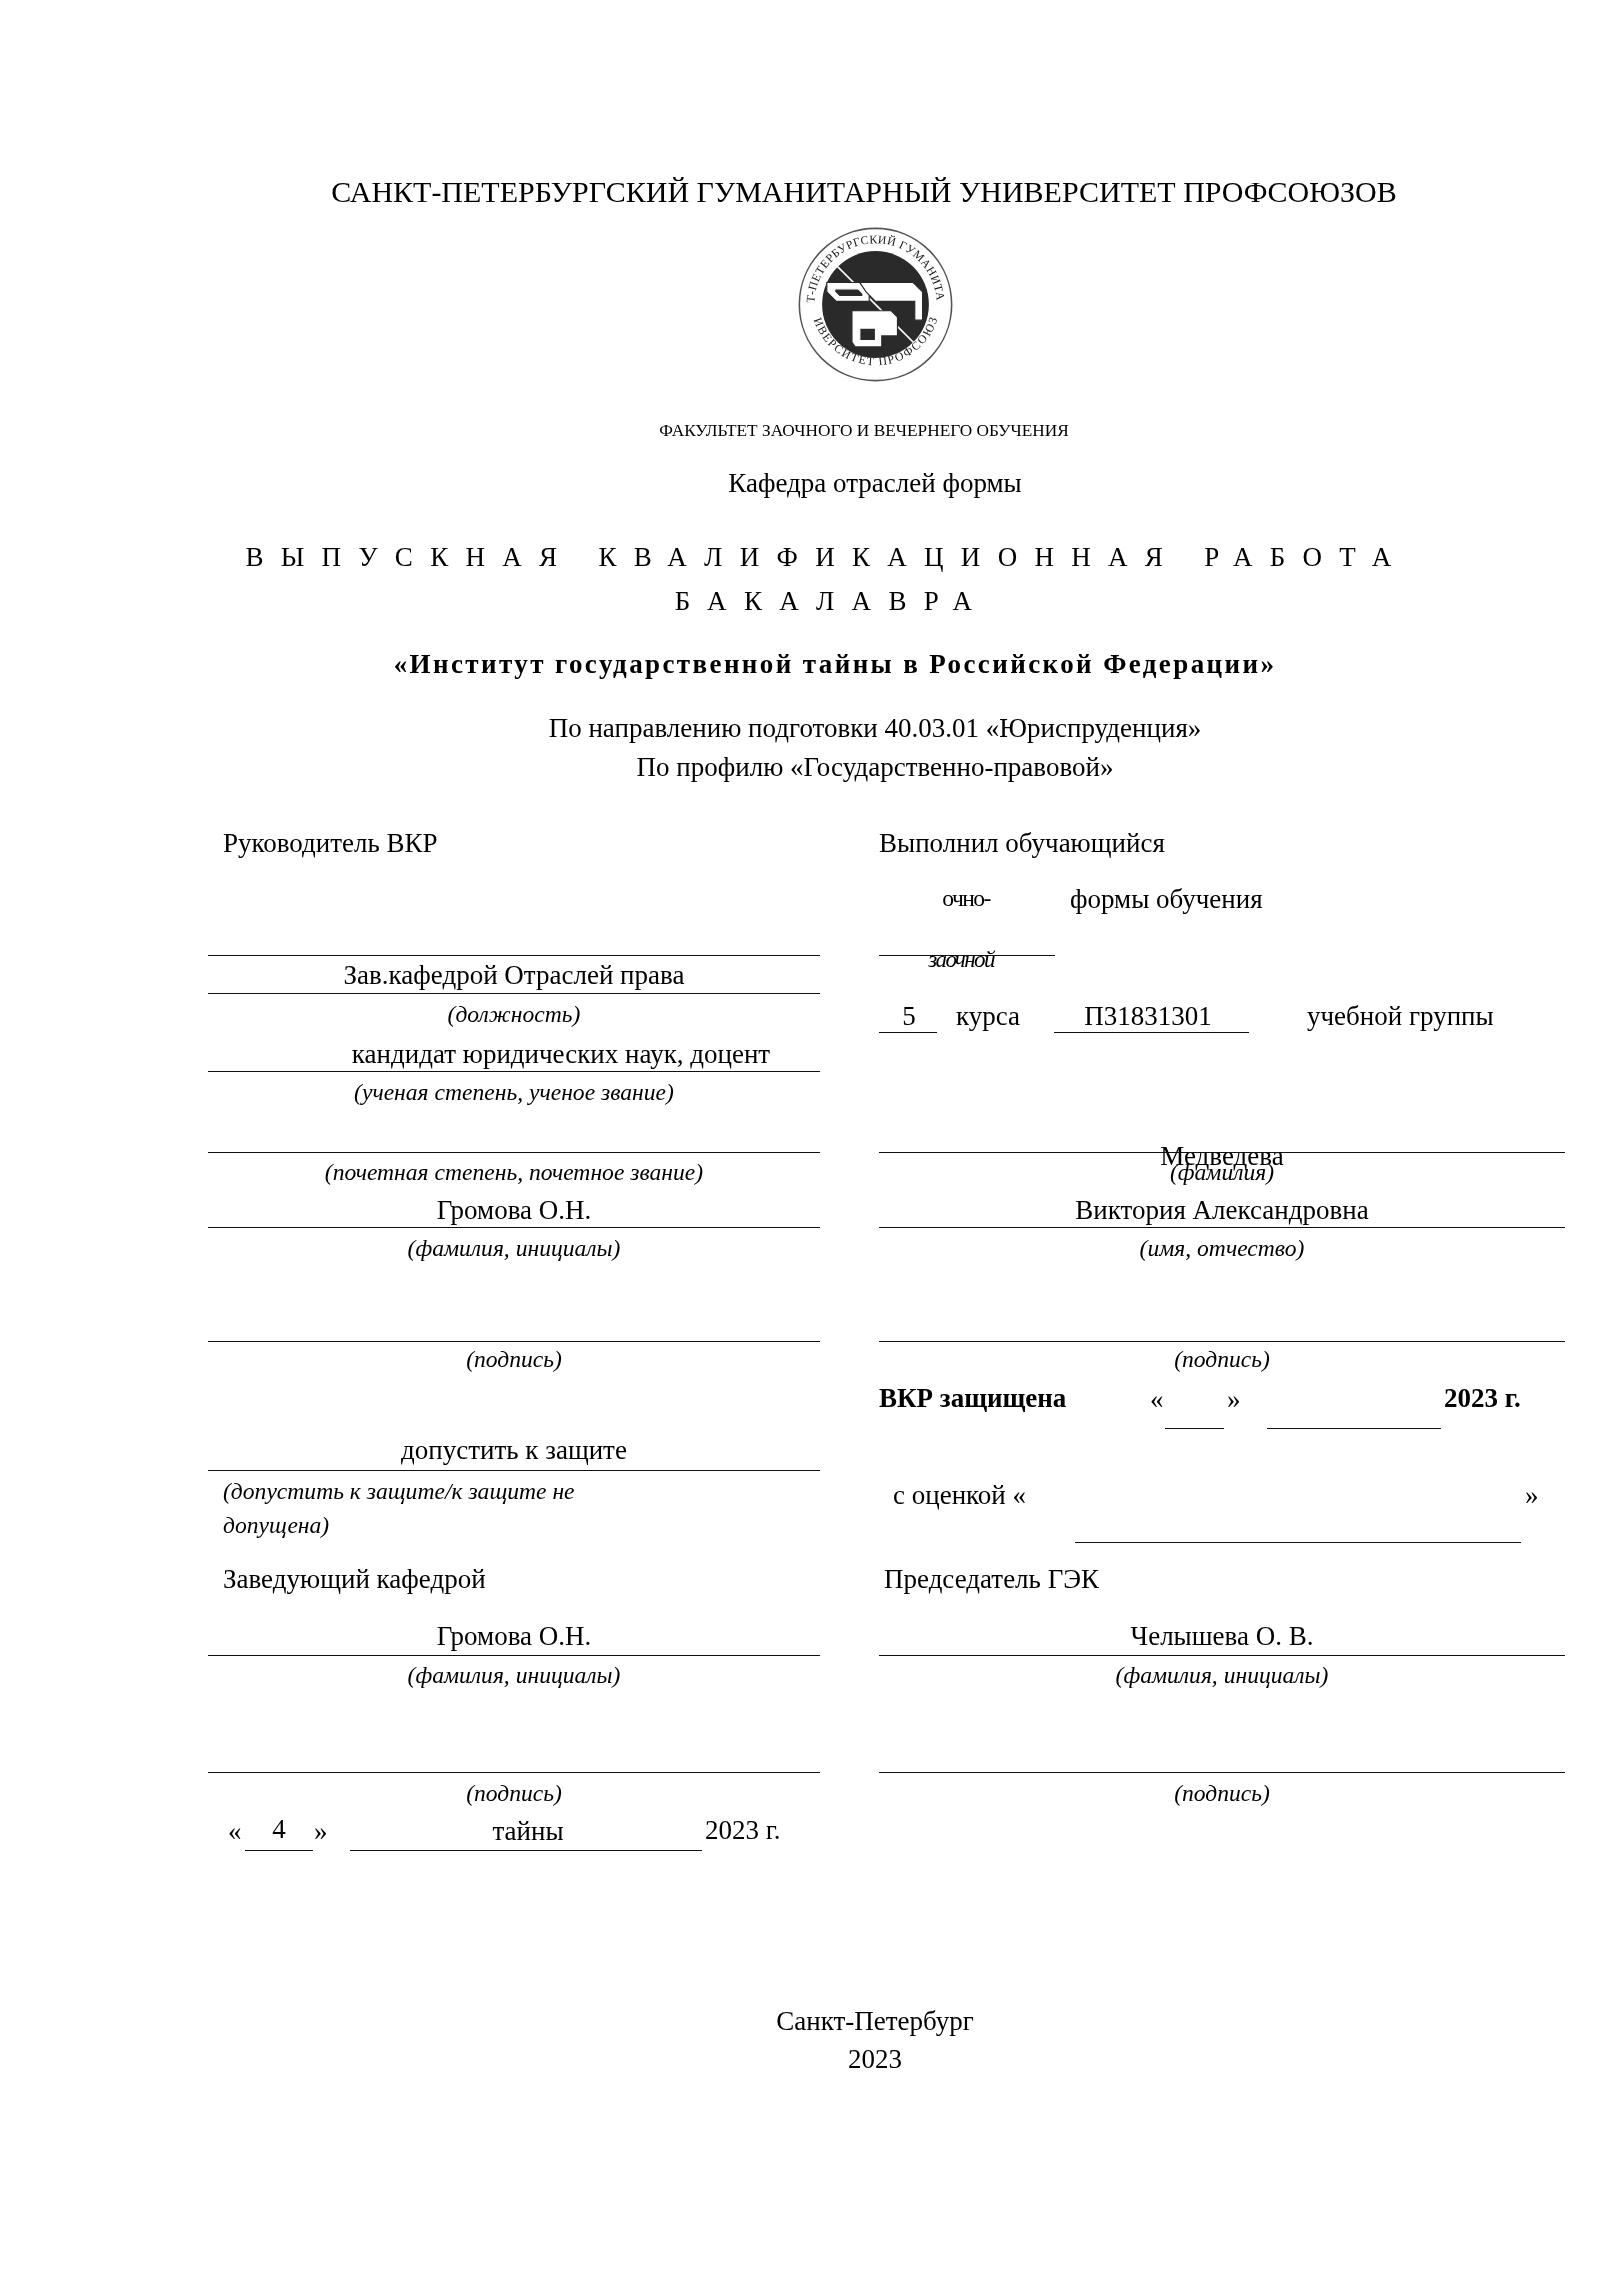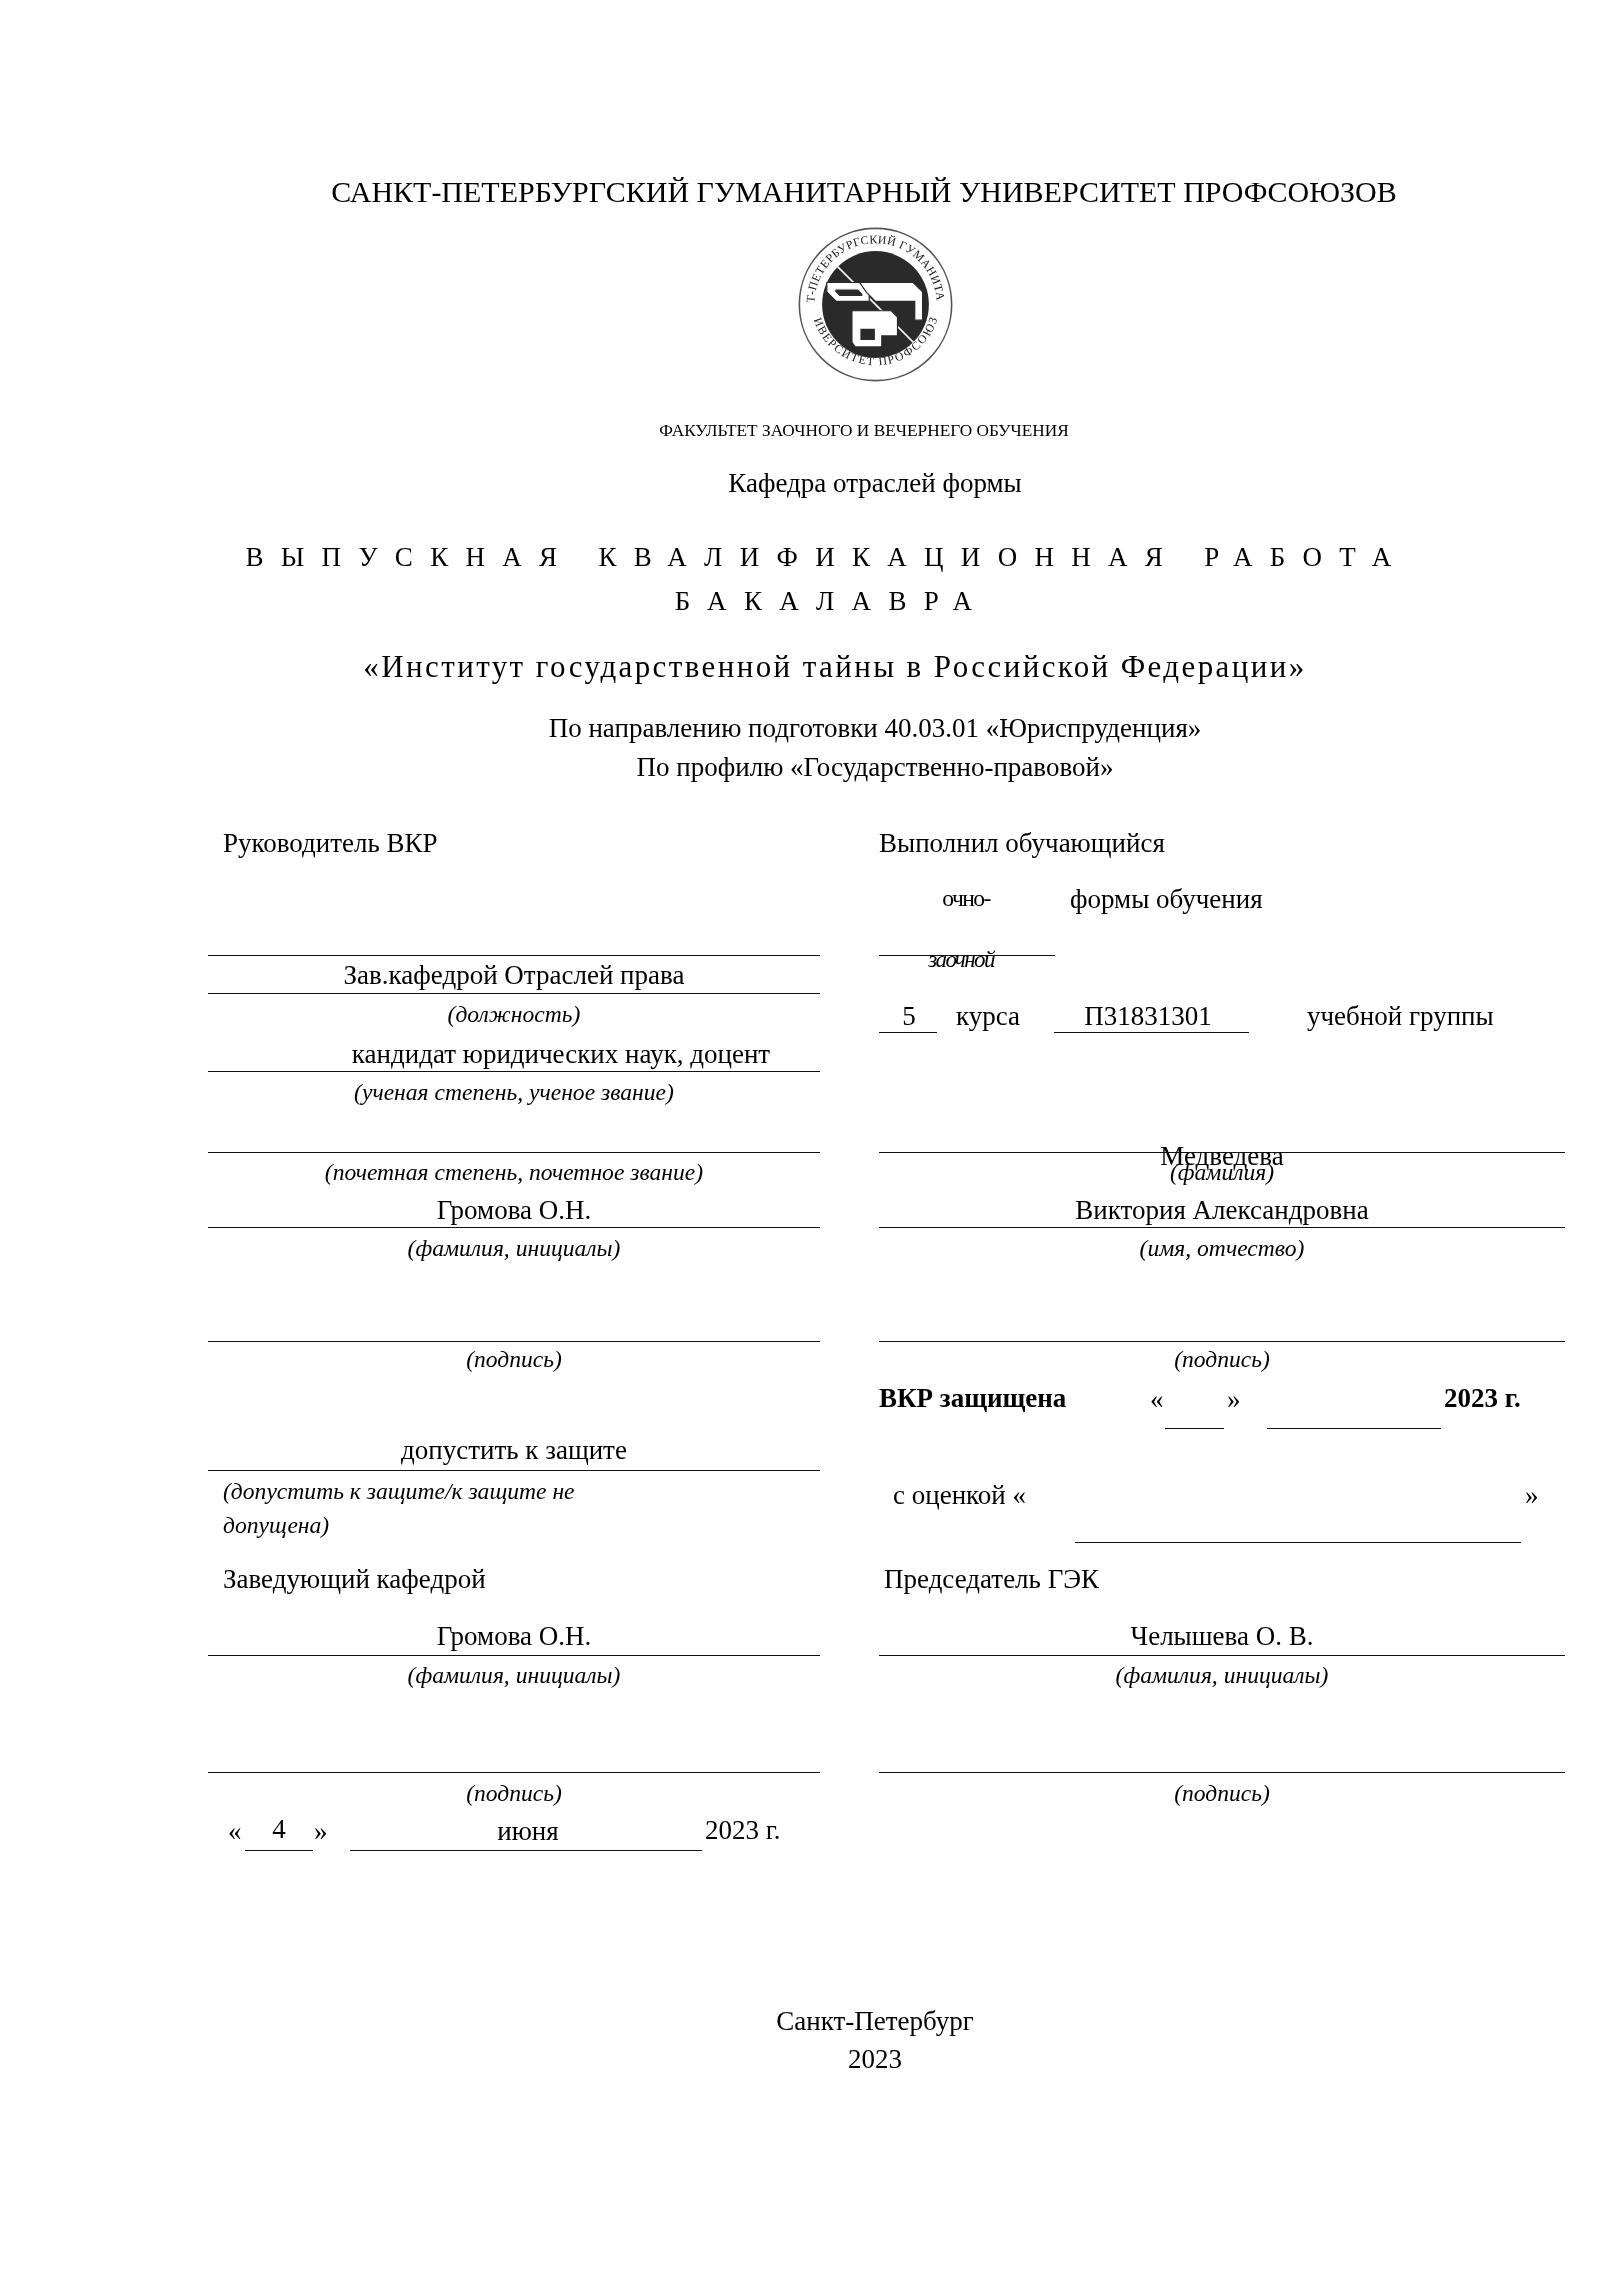--- a/index.html
+++ b/index.html
@@ -37,21 +37,21 @@
   </text>
   <text font-family="Liberation Serif, serif" font-size="15" fill="#222" letter-spacing="0.5">
     <textPath href="#ringBot" startOffset="50%" text-anchor="middle" dominant-baseline="hanging">УНИВЕРСИТЕТ ПРОФСОЮЗОВ</textPath>
   </text>
 </svg>
 
 <div class="abs c" style="left:864px; top:422px; font-size:17.3px;">ФАКУЛЬТЕТ ЗАОЧНОГО И ВЕЧЕРНЕГО ОБУЧЕНИЯ</div>
 <div class="abs c t" style="left:875px; top:470px;">Кафедра отраслей формы</div>
 <div class="abs c t" style="left:827px; top:544px; letter-spacing:17.3px;">ВЫПУСКНАЯ КВАЛИФИКАЦИОННАЯ РАБОТА</div>
 <div class="abs c t" style="left:832px; top:588px; letter-spacing:17.3px;">БАКАЛАВРА</div>
-<div class="abs c" style="left:835px; top:651px; font-size:31px; font-weight:normal; letter-spacing:2.4px;">«Институт государственной тайны в Российской Федерации»</div>
+<div class="abs c" style="left:835px; top:651px; font-size:27px; font-weight:bold; letter-spacing:2.4px;">«Институт государственной тайны в Российской Федерации»</div>
 <div class="abs c t" style="left:875px; top:715px;">По направлению подготовки 40.03.01 «Юриспруденция»</div>
 <div class="abs c t" style="left:875px; top:754px;">По профилю «Государственно-правовой»</div>
 
 <div class="abs t" style="left:223px; top:830px;">Руководитель ВКР</div>
 
 <div class="line" style="left:208px; width:612px; top:955px;"></div>
 <div class="abs c t" style="left:514px; top:962px;">Зав.кафедрой Отраслей права</div>
 <div class="line" style="left:208px; width:612px; top:993px;"></div>
 <div class="abs c cap" style="left:514px; top:1003px;">(должность)</div>
 
@@ -80,21 +80,21 @@
 <div class="line" style="left:208px; width:612px; top:1655px;"></div>
 <div class="abs c cap" style="left:514px; top:1664px;">(фамилия, инициалы)</div>
 <div class="line" style="left:208px; width:612px; top:1772px;"></div>
 <div class="abs c cap" style="left:514px; top:1782px;">(подпись)</div>
 
 <div>
   <div class="abs t" style="left:228px; top:1818px;">«</div>
   <div class="abs c t" style="left:279px; top:1816px;">4</div>
   <div class="line" style="left:245px; width:68px; top:1850px;"></div>
   <div class="abs t" style="left:314px; top:1818px;">»</div>
-  <div class="abs c t" style="left:528px; top:1818px;">июня</div>
+  <div class="abs c t" style="left:528px; top:1818px;">тайны</div>
   <div class="line" style="left:350px; width:352px; top:1850px;"></div>
   <div class="abs t" style="left:705px; top:1817px;">2023 г.</div>
 </div>
 
 <div class="abs t" style="left:879px; top:830px;">Выполнил обучающийся</div>
 
 <div class="abs c" style="left:966px; top:887px; font-size:23.6px; letter-spacing:-1.6px;">очно-</div>
 <div class="abs c" style="left:961px; top:948px; font-size:23px; letter-spacing:-1.6px;font-style:italic;">заочной</div>
 <div class="line" style="left:879px; width:176px; top:955px;"></div>
 <div class="abs t" style="left:1070px; top:886px;">формы обучения</div>

